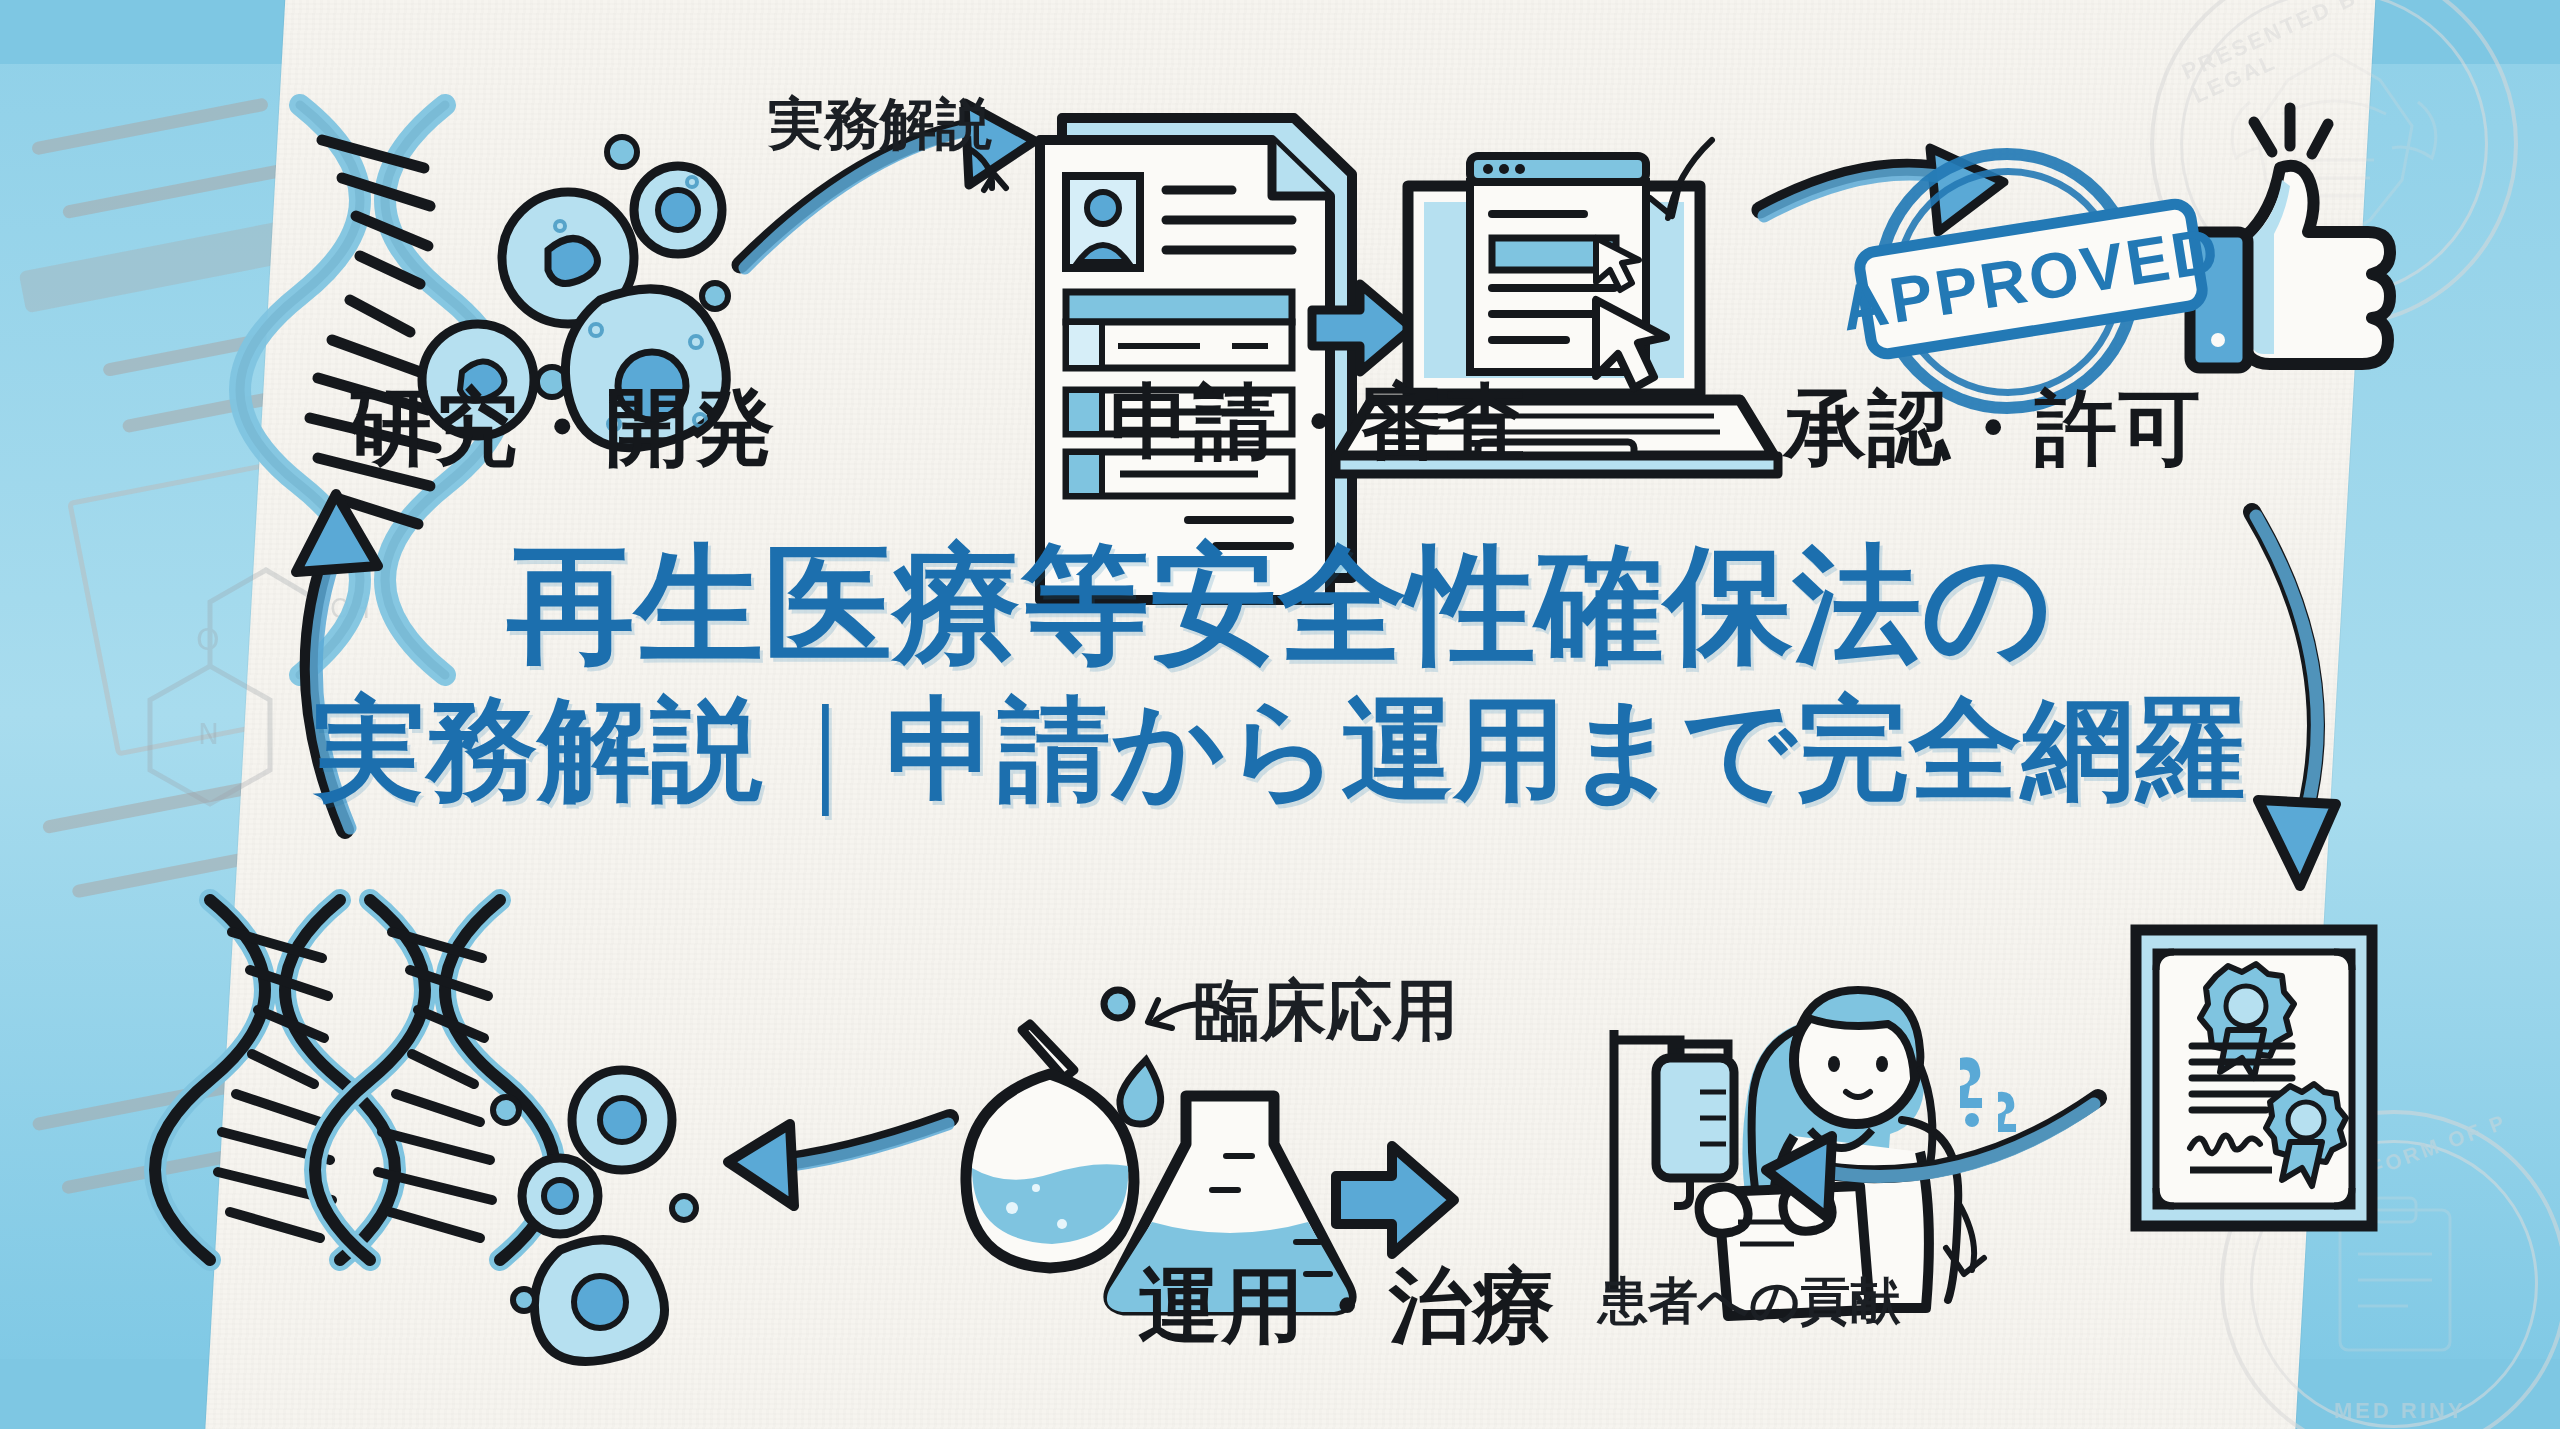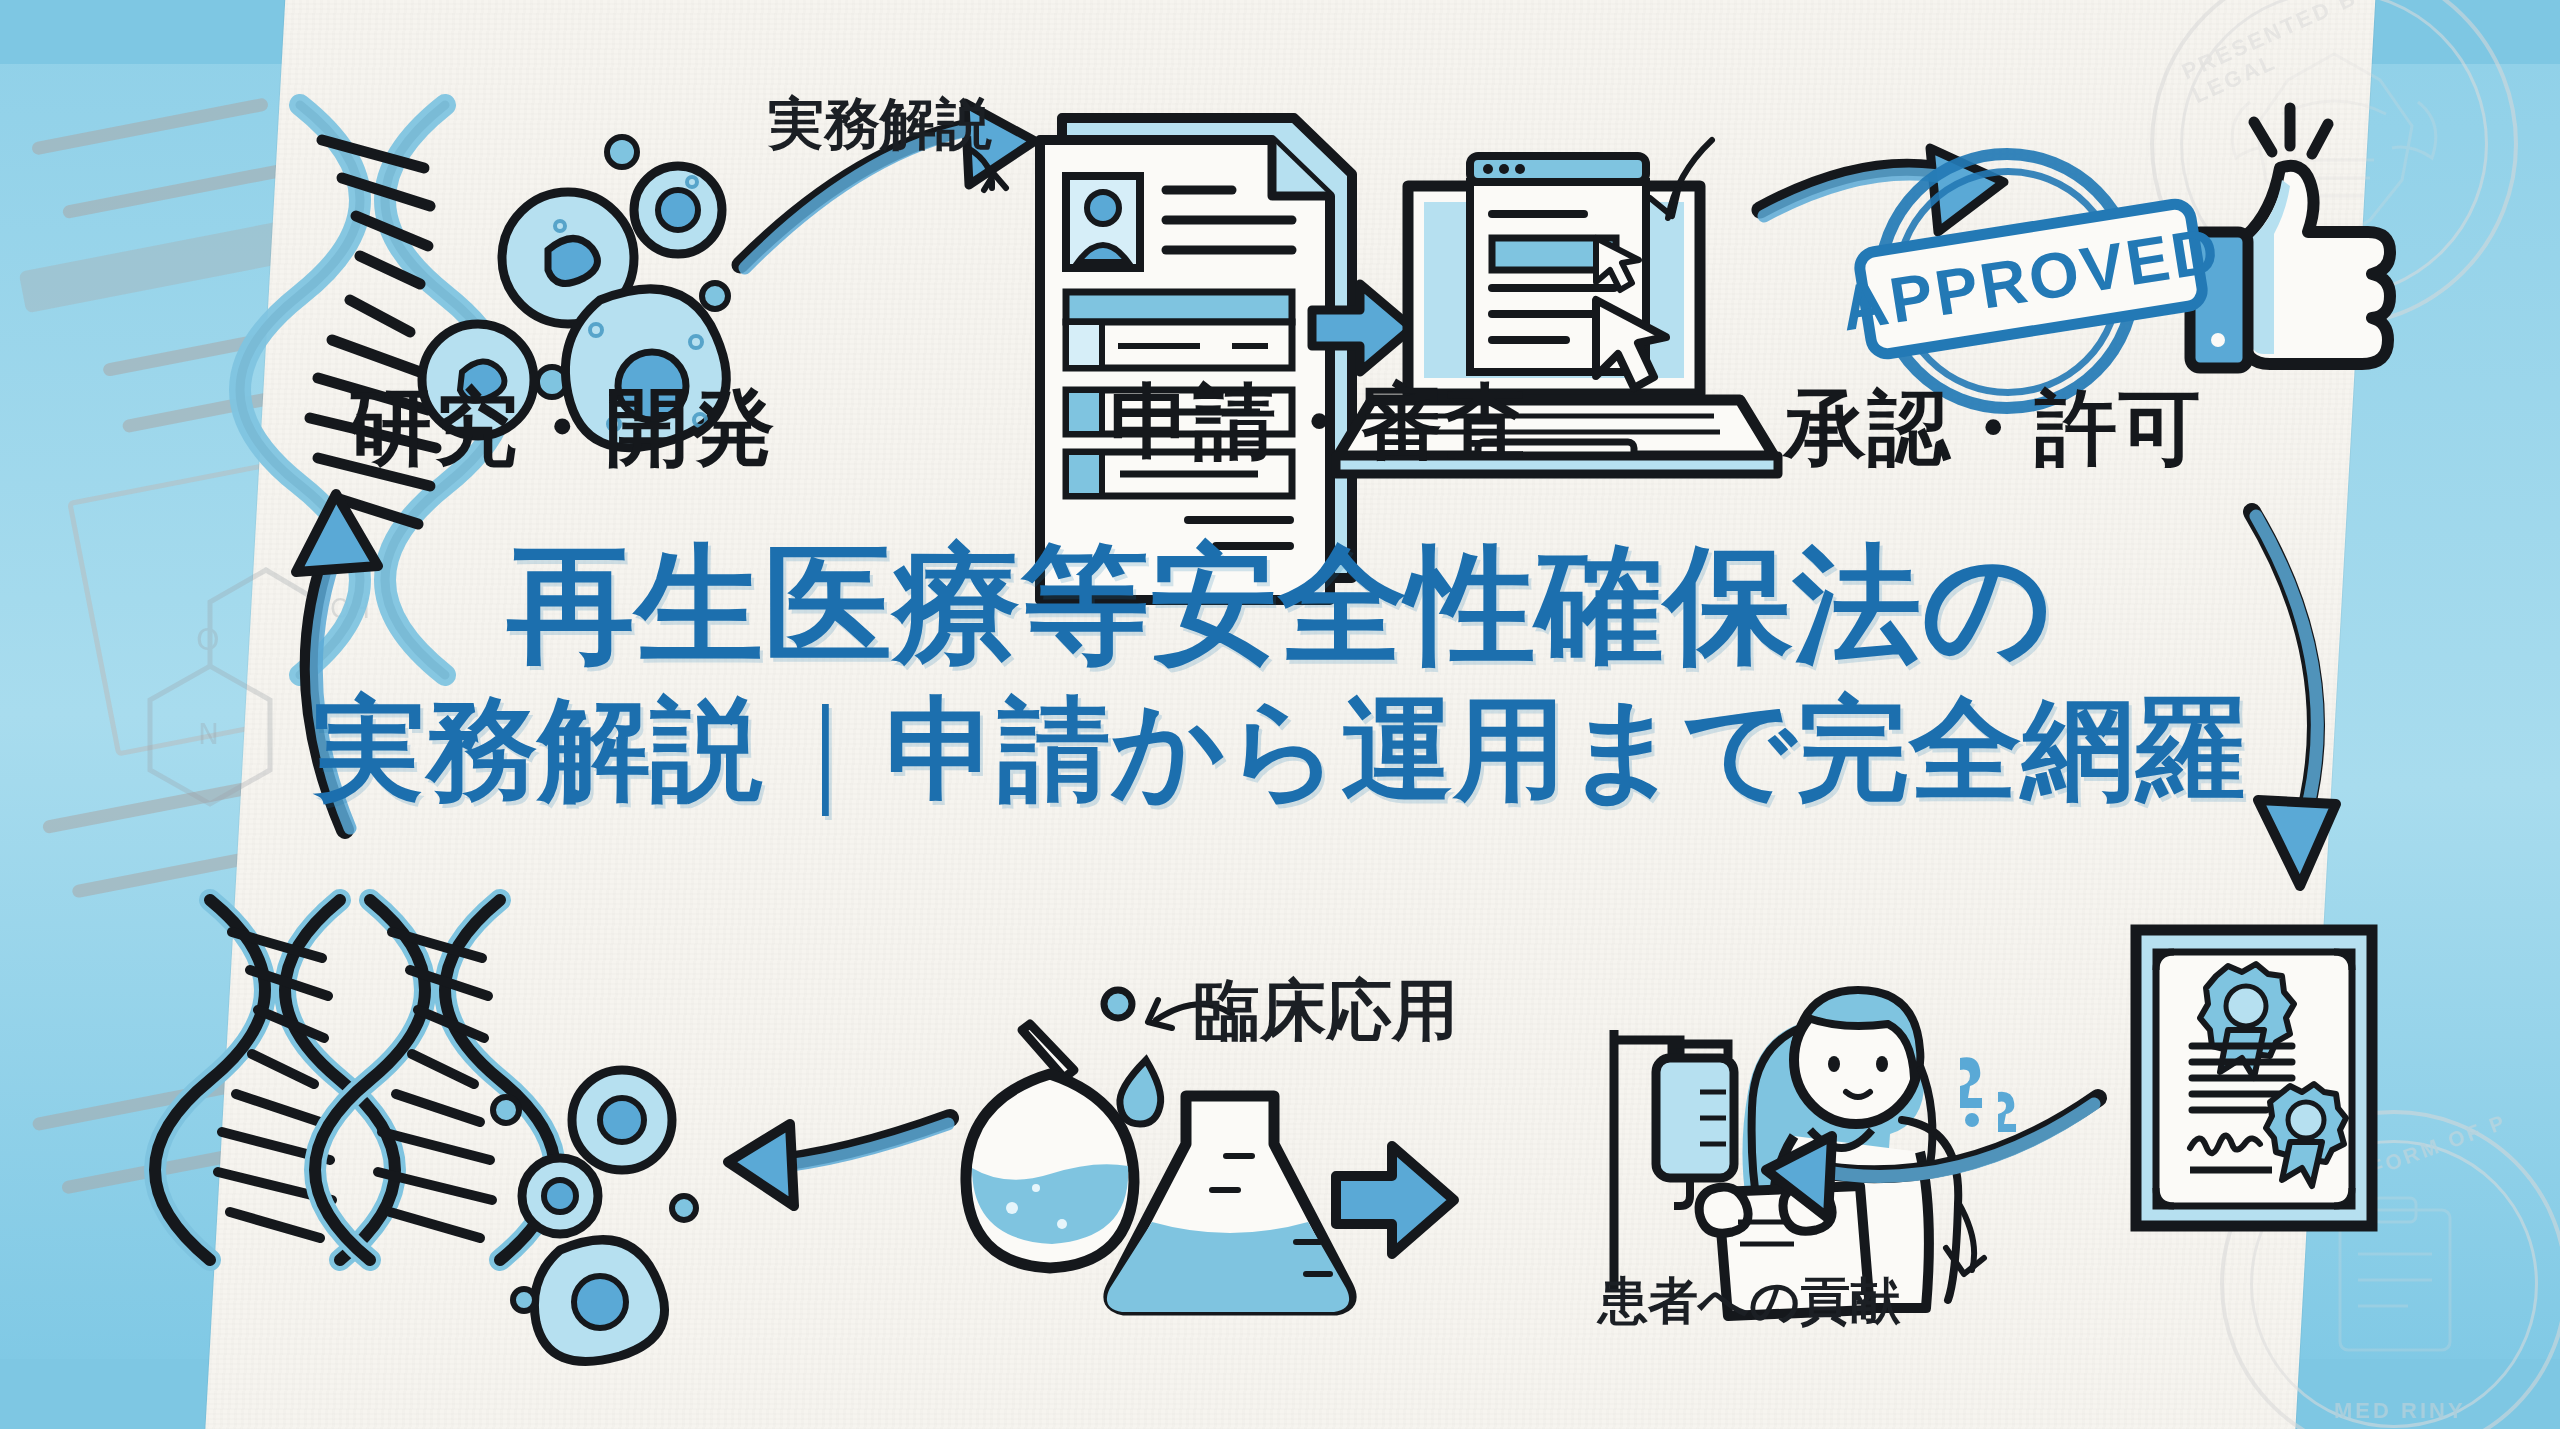--- a/index.html
+++ b/index.html
@@ -493,20 +493,23 @@
 
     <div class="step-label" style="left:348px;top:386px;font-size:84px;">
       <span class="hl"></span><span>研究・開発</span>
     </div>
     <div class="step-label" style="left:1110px;top:382px;font-size:82px;">
       <span class="hl"></span><span>申請・審査</span>
     </div>
     <div class="step-label" style="left:1768px;top:388px;font-size:82px;margin-left:16px;">
       <span class="hl"></span><span>承認・許可</span>
     </div>
+    <div class="step-label" style="left:1138px;top:1266px;font-size:82px;">
+      <span class="hl"></span><span>運用・治療</span>
+    </div>
 
     <div class="ann" style="left:768px;top:96px;font-size:56px;">実務解説</div>
     <div class="ann" style="left:1194px;top:978px;font-size:66px;">臨床応用</div>
     <div class="ann" style="left:1598px;top:1276px;font-size:50px;">患者への貢献</div>
 
     <div class="title-wrap">
       <div style="position:relative;display:inline-block;">
         <div class="title-l1">再生医療等安全性確保法の</div>
       </div>
       <div style="position:relative;display:inline-block;margin-top:8px;">

